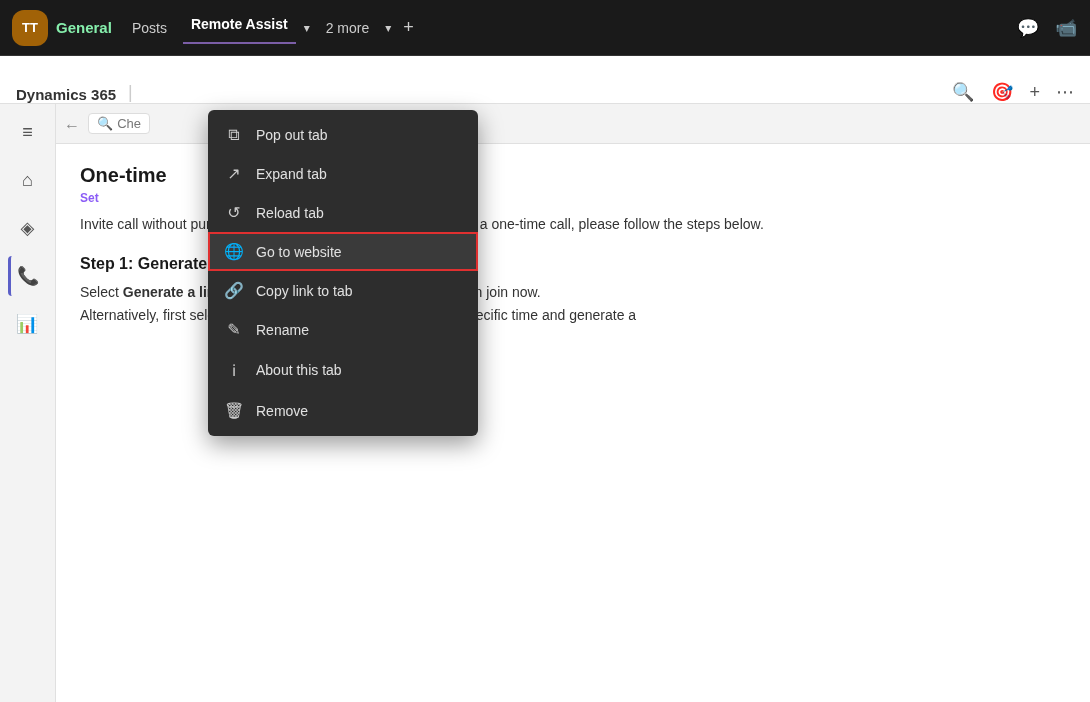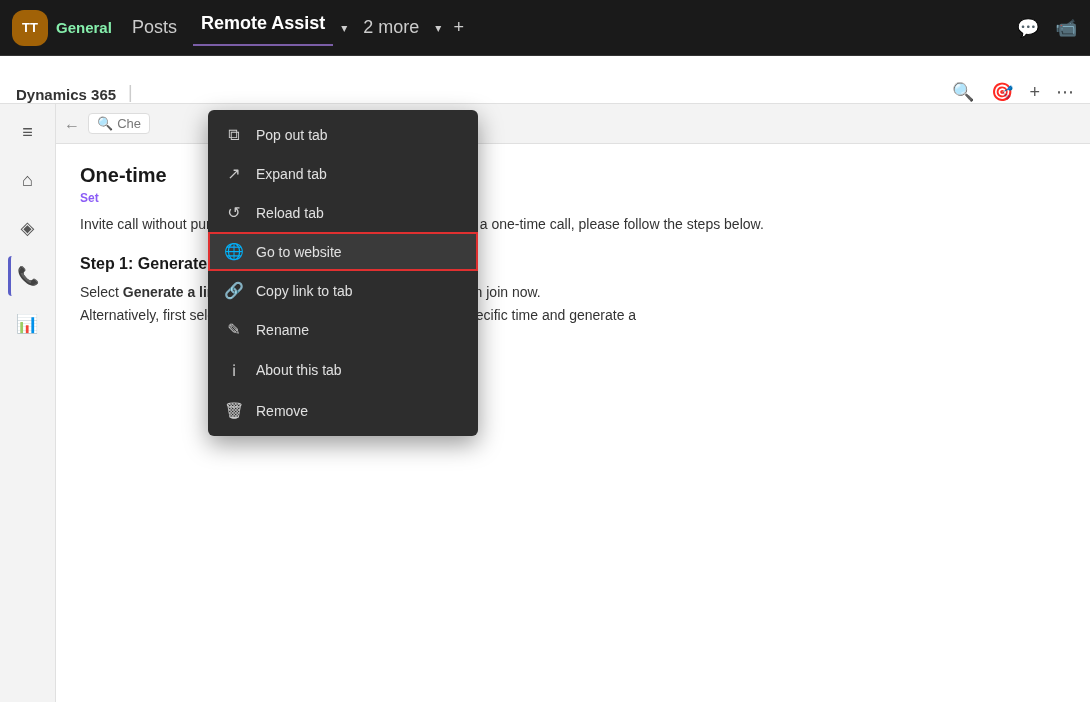--- a/index.html
+++ b/index.html
@@ -35,21 +35,21 @@
       flex-shrink: 0;
     }
     .top-bar-title {
       color: #86efac;
       font-weight: 700;
       font-size: 15px;
       margin-right: 4px;
     }
     .top-nav-item {
       color: #ccc;
-      font-size: 18px;
+      font-size: 14px;
       padding: 4px 8px;
       cursor: pointer;
     }
     .top-nav-item.active {
       color: white;
       font-weight: 700;
       border-bottom: 2px solid #7b5ea7;
       padding-bottom: 10px;
     }
     .top-nav-arrow {

